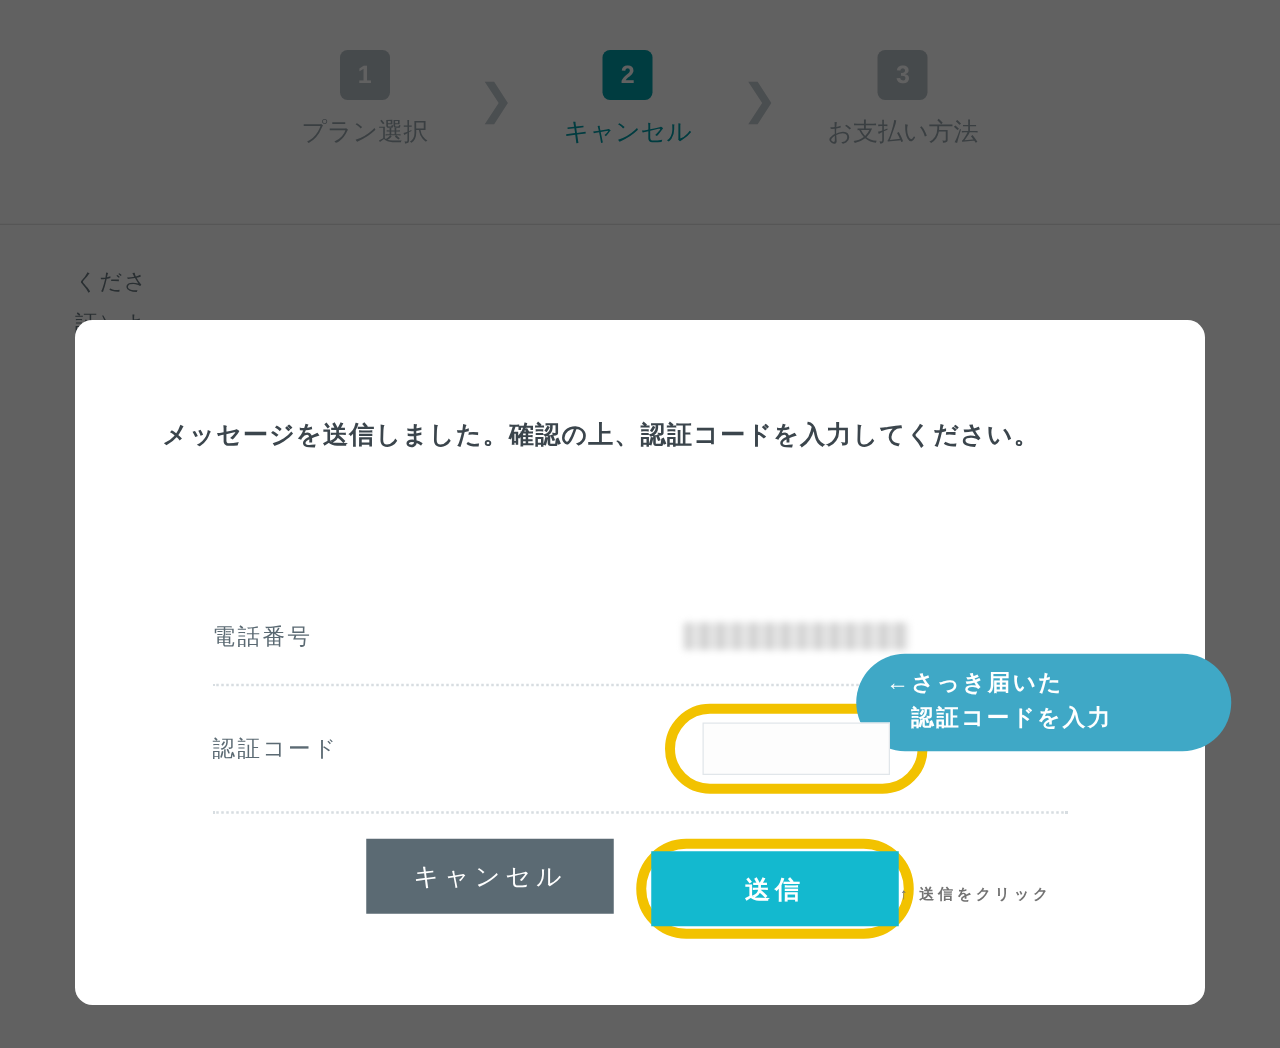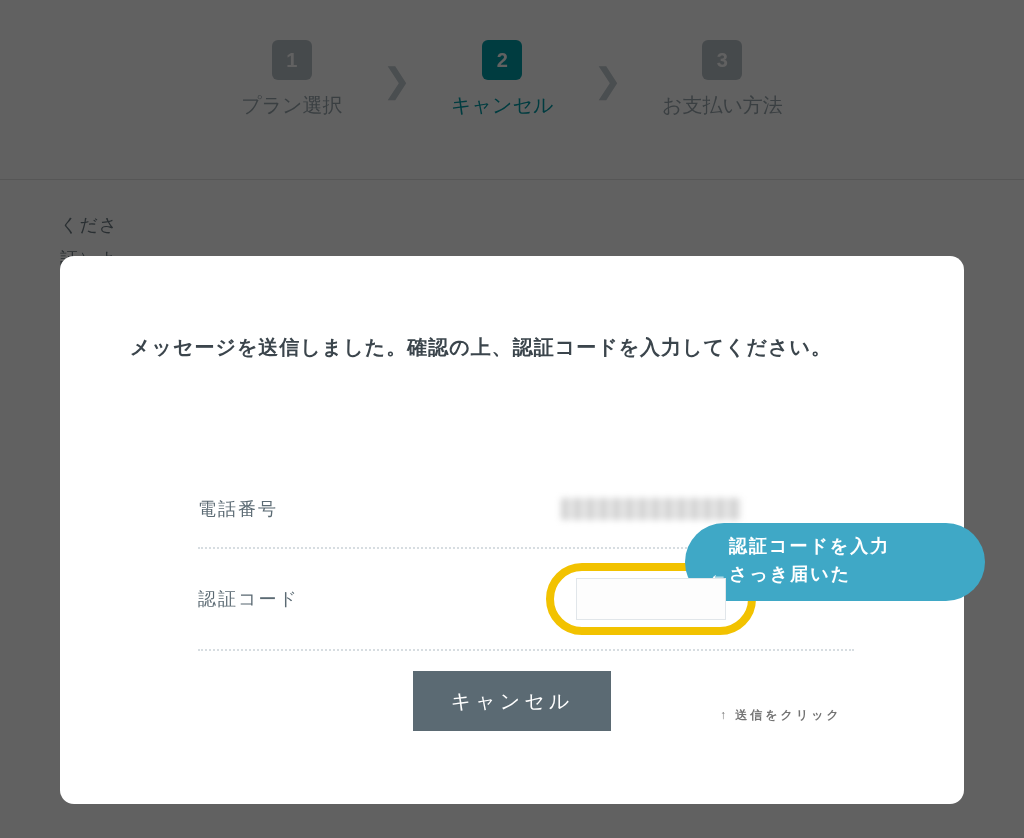--- a/index.html
+++ b/index.html
@@ -73,21 +73,20 @@
     letter-spacing: 1px;
     margin-bottom: 110px;
     margin-left: 10px;
   }
   .form-rows { margin: 0 50px; }
   .form-row {
     display: flex;
     align-items: center;
     padding: 14px 0;
     border-bottom: 2px dotted #d7dde1;
-    margin-left: 28px;
   }
   .form-label {
     width: 250px;
     font-size: 18px;
     color: #5b6a73;
     letter-spacing: 2px;
   }
   .form-value {
     flex: 1;
     display: flex;
@@ -224,20 +223,24 @@
         <div class="code-wrap">
           <div class="code-highlight"></div>
           <input class="code-input" type="text" style="">
         </div>
       </div>
     </div>
   </div>
 
   <div class="btn-row">
     <button class="btn btn-cancel">キャンセル</button>
+    <div class="btn-submit-wrap">
+      <div class="submit-highlight"></div>
+      <button class="btn btn-submit">送信</button>
+    </div>
   </div>
 </div>
 
 <div class="hint-pill">
+  <div>←さっき届いた</div>
   <div>　認証コードを入力</div>
-  <div>←さっき届いた</div>
 </div>
 <div class="hint-below">↑ 送信をクリック</div>
 
 </body></html>

